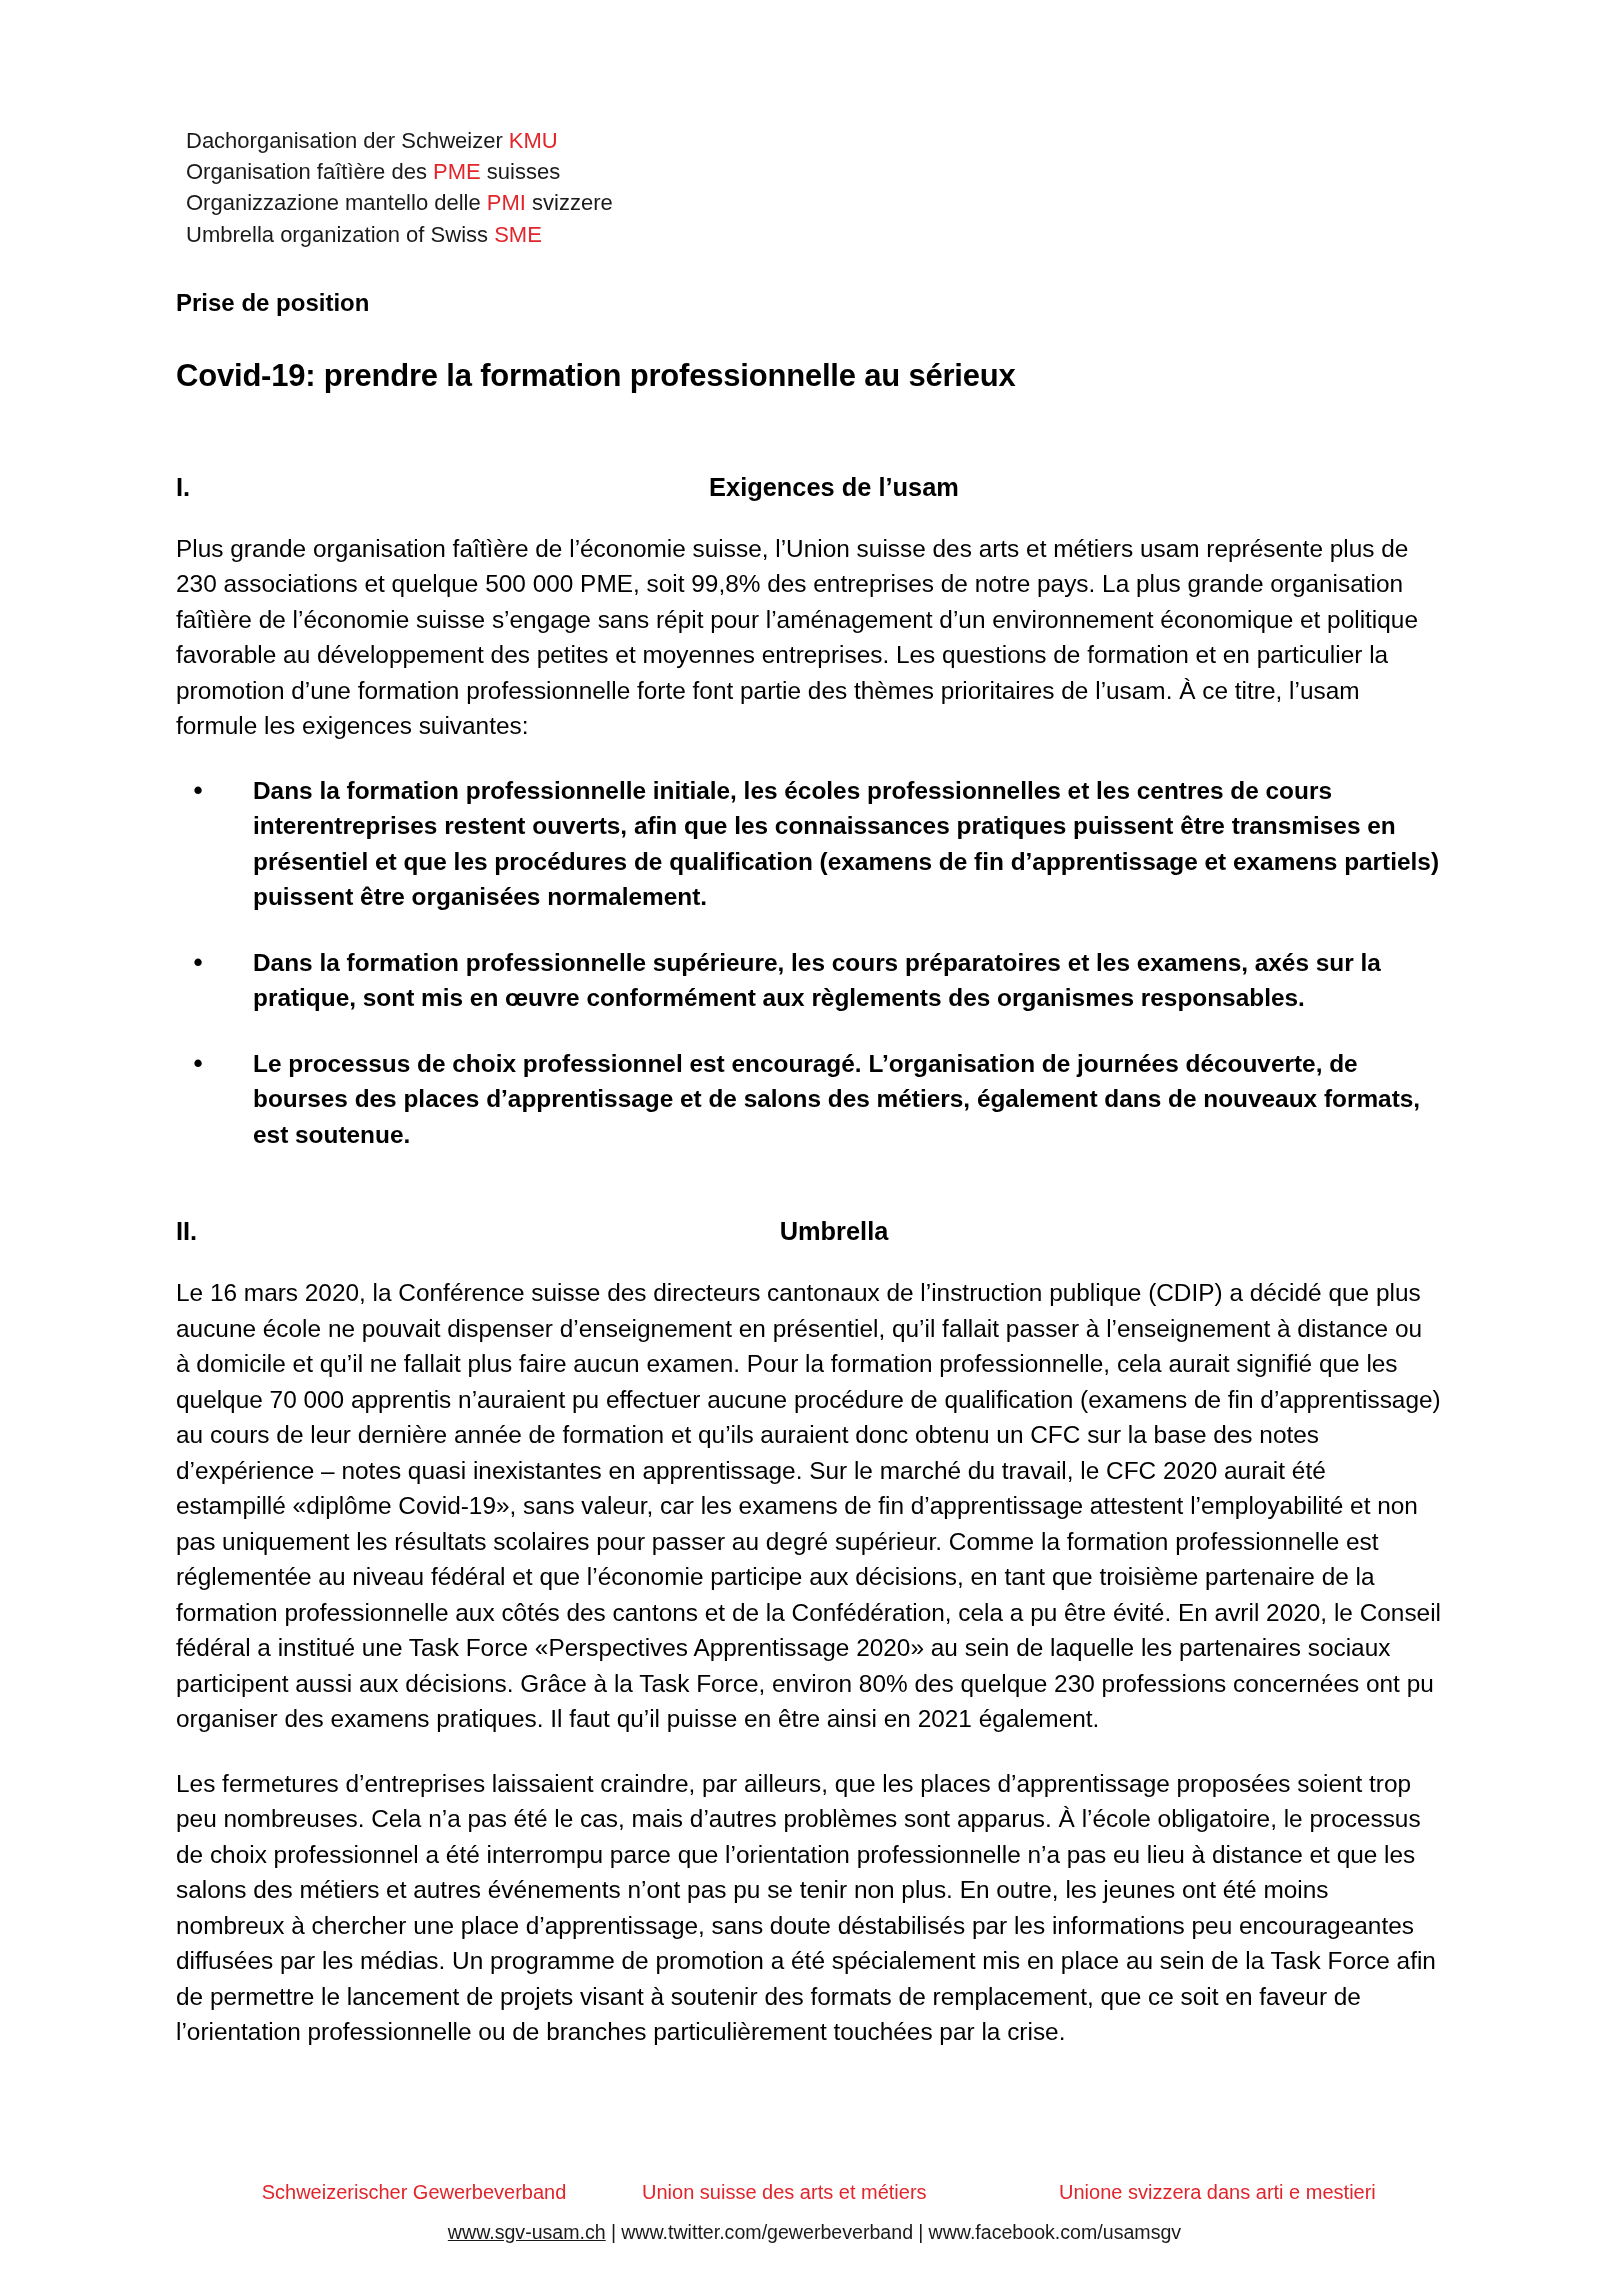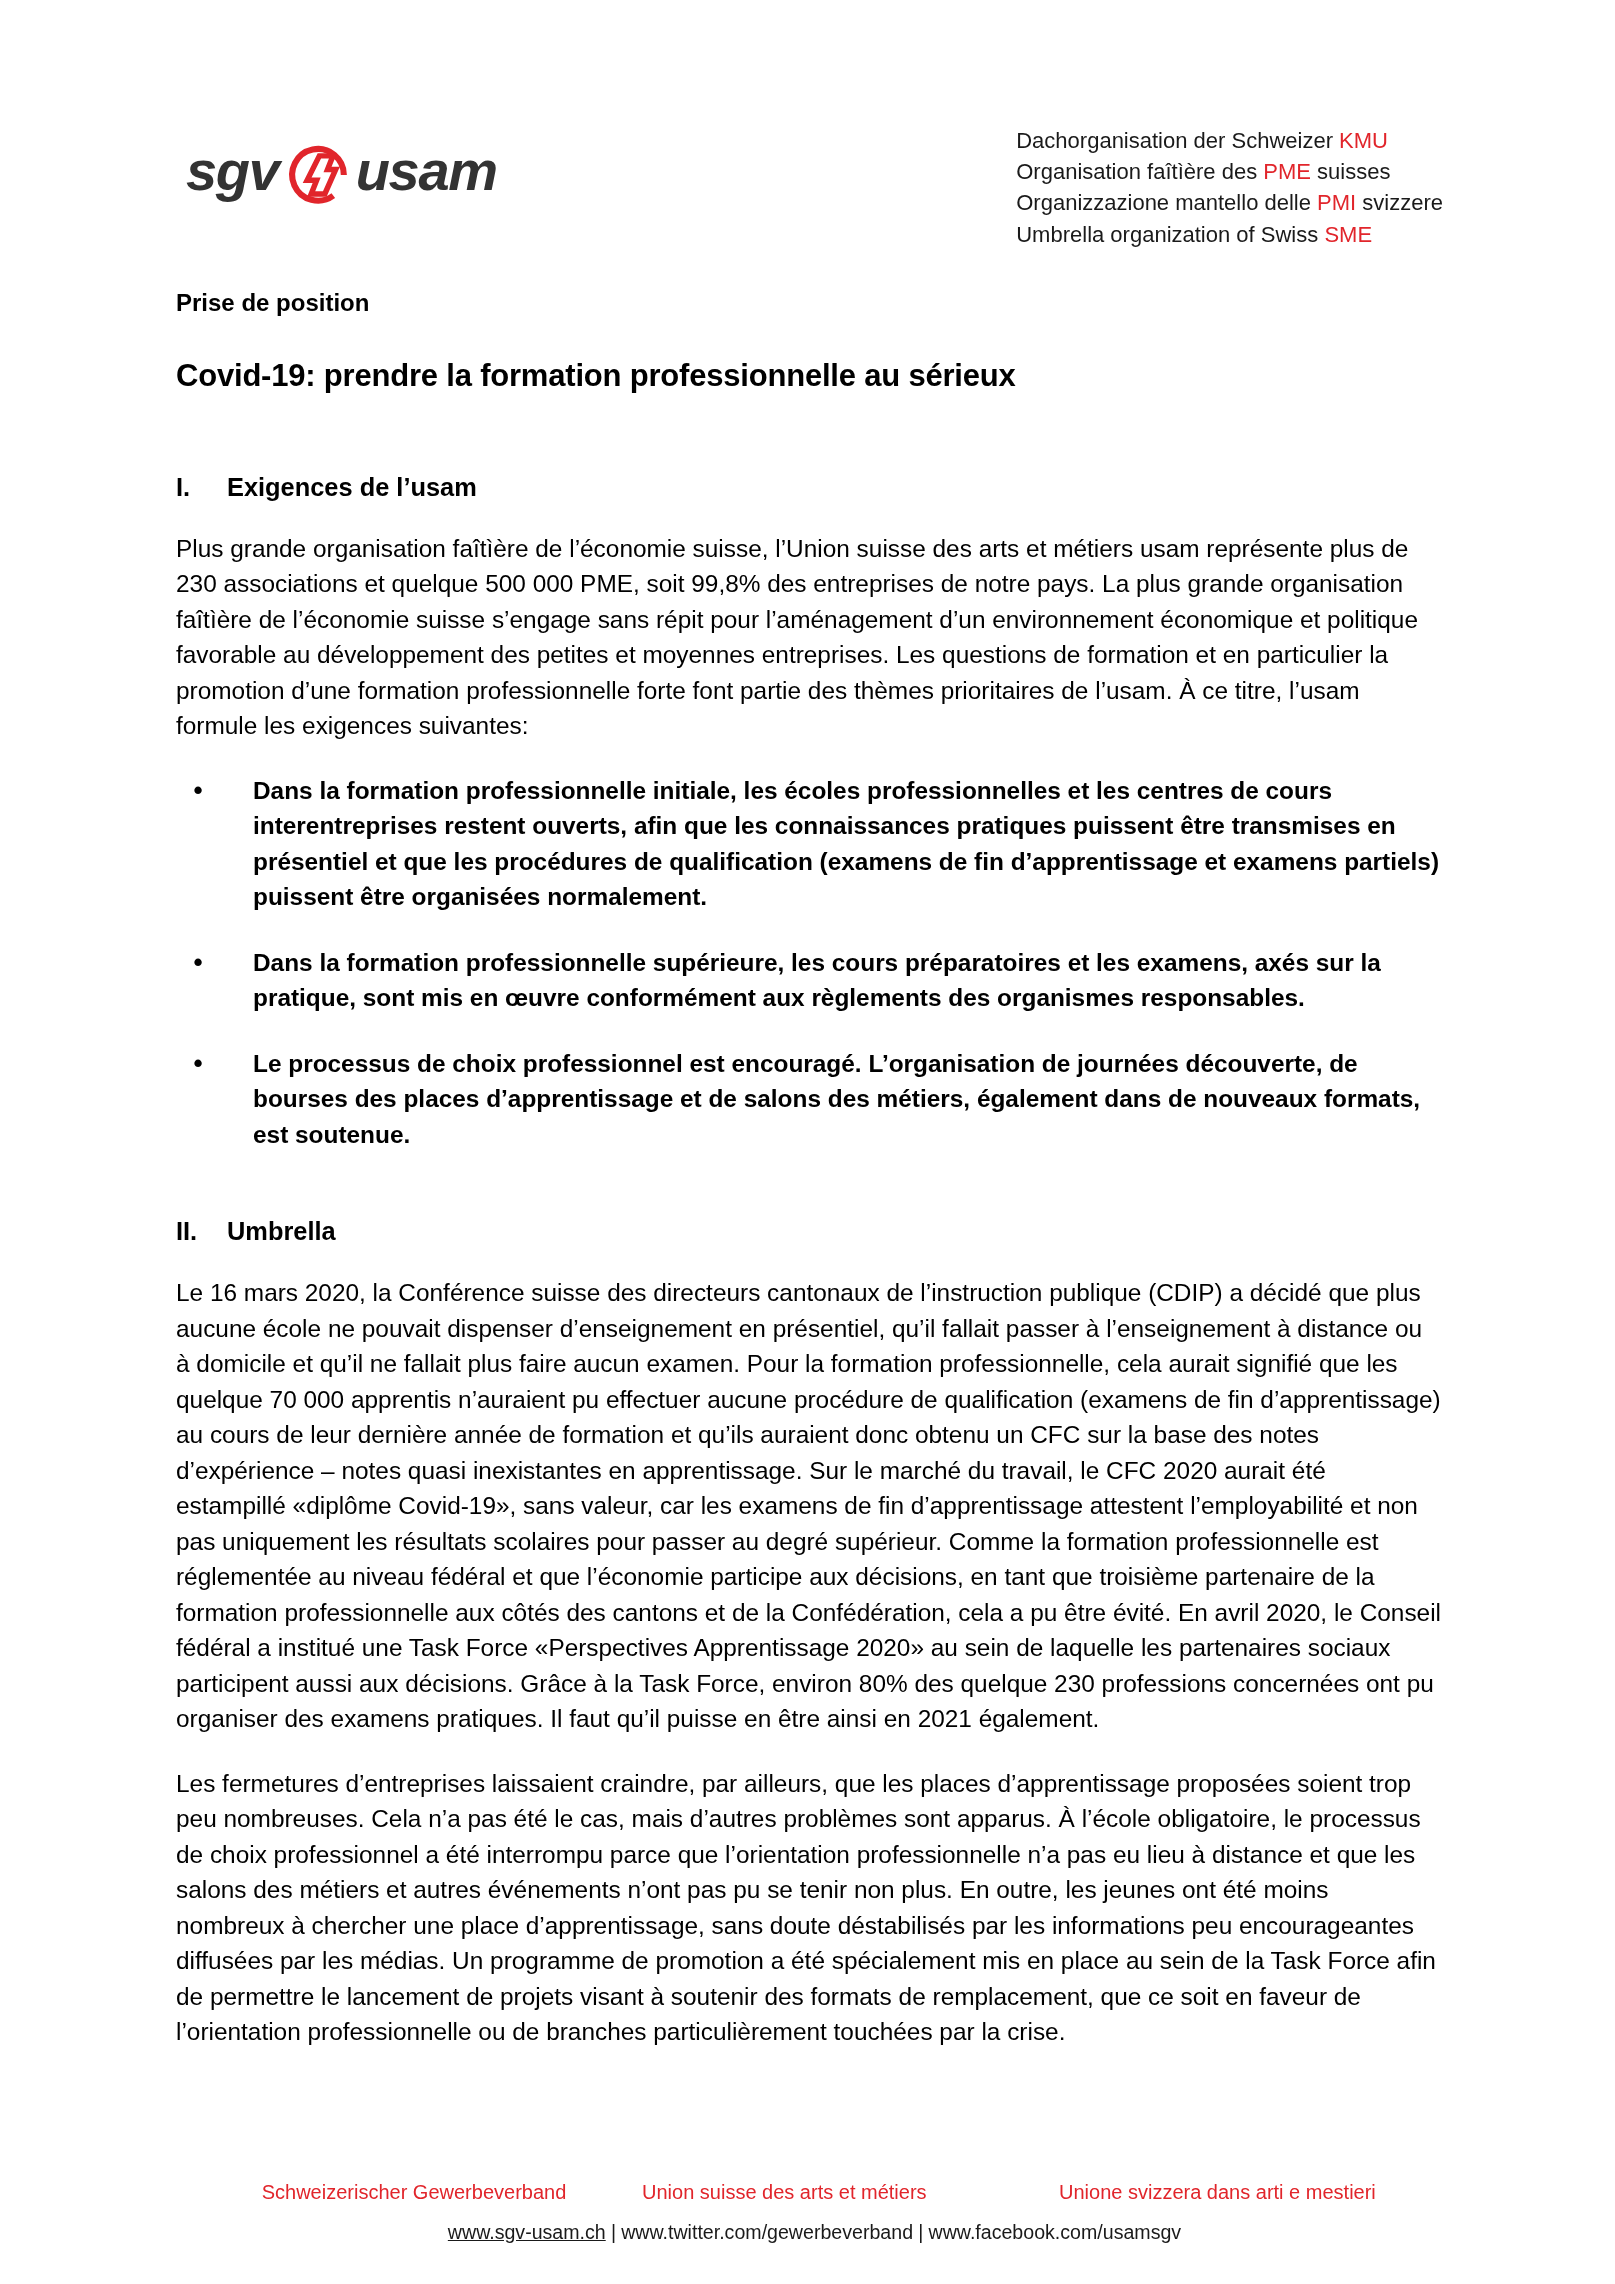--- a/index.html
+++ b/index.html
@@ -87,21 +87,21 @@
     display: flex;
     align-items: baseline;
     font-size: 25.4px;
     font-weight: bold;
     margin: 0 0 29px 0;
   }
   .section-num {
     width: 51px;
     flex: 0 0 51px;
   }
-  .section-title { flex: 1; }
+  .section-title { flex: 1; text-align: center; }
 
   p.body {
     font-size: 24.4px;
     line-height: 1.455;
     margin: 0 0 29px 0;
     text-align: left;
     hyphens: manual;
   }
 
   ul.reqs {
@@ -157,30 +157,20 @@
   .footer-links .u { text-decoration: underline; }
   .sep { padding: 0 5.2px; }
 </style>
 </head>
 <body>
 
 <div class="page">
 
   <div class="header">
 
-    <div class="logo">
-      <span class="logo-word">sgv</span>
-      <span class="logo-mark">
-        <svg viewBox="0 0 100 100" aria-hidden="true">
-          <path d="M88 50 A38 38 0 1 0 72.5 80.5" fill="none" stroke="#e1252b" stroke-width="9" stroke-linecap="butt"></path>
-          <path d="M52 22 L72 22 L64 42 L76 42 L60 78 L40 78 L48 58 L34 58 Z" fill="none" stroke="#e1252b" stroke-width="8" stroke-linejoin="miter"></path>
-        </svg>
-      </span>
-      <span class="logo-word">usam</span>
-    </div>
 
     <div class="org-lines">
       <div>
         <span>Dachorganisation der Schweizer </span><span class="accent">KMU</span><span></span>
       </div>
       <div>
         <span>Organisation faîtìère des </span><span class="accent">PME</span><span> suisses</span>
       </div>
       <div>
         <span>Organizzazione mantello delle </span><span class="accent">PMI</span><span> svizzere</span>

